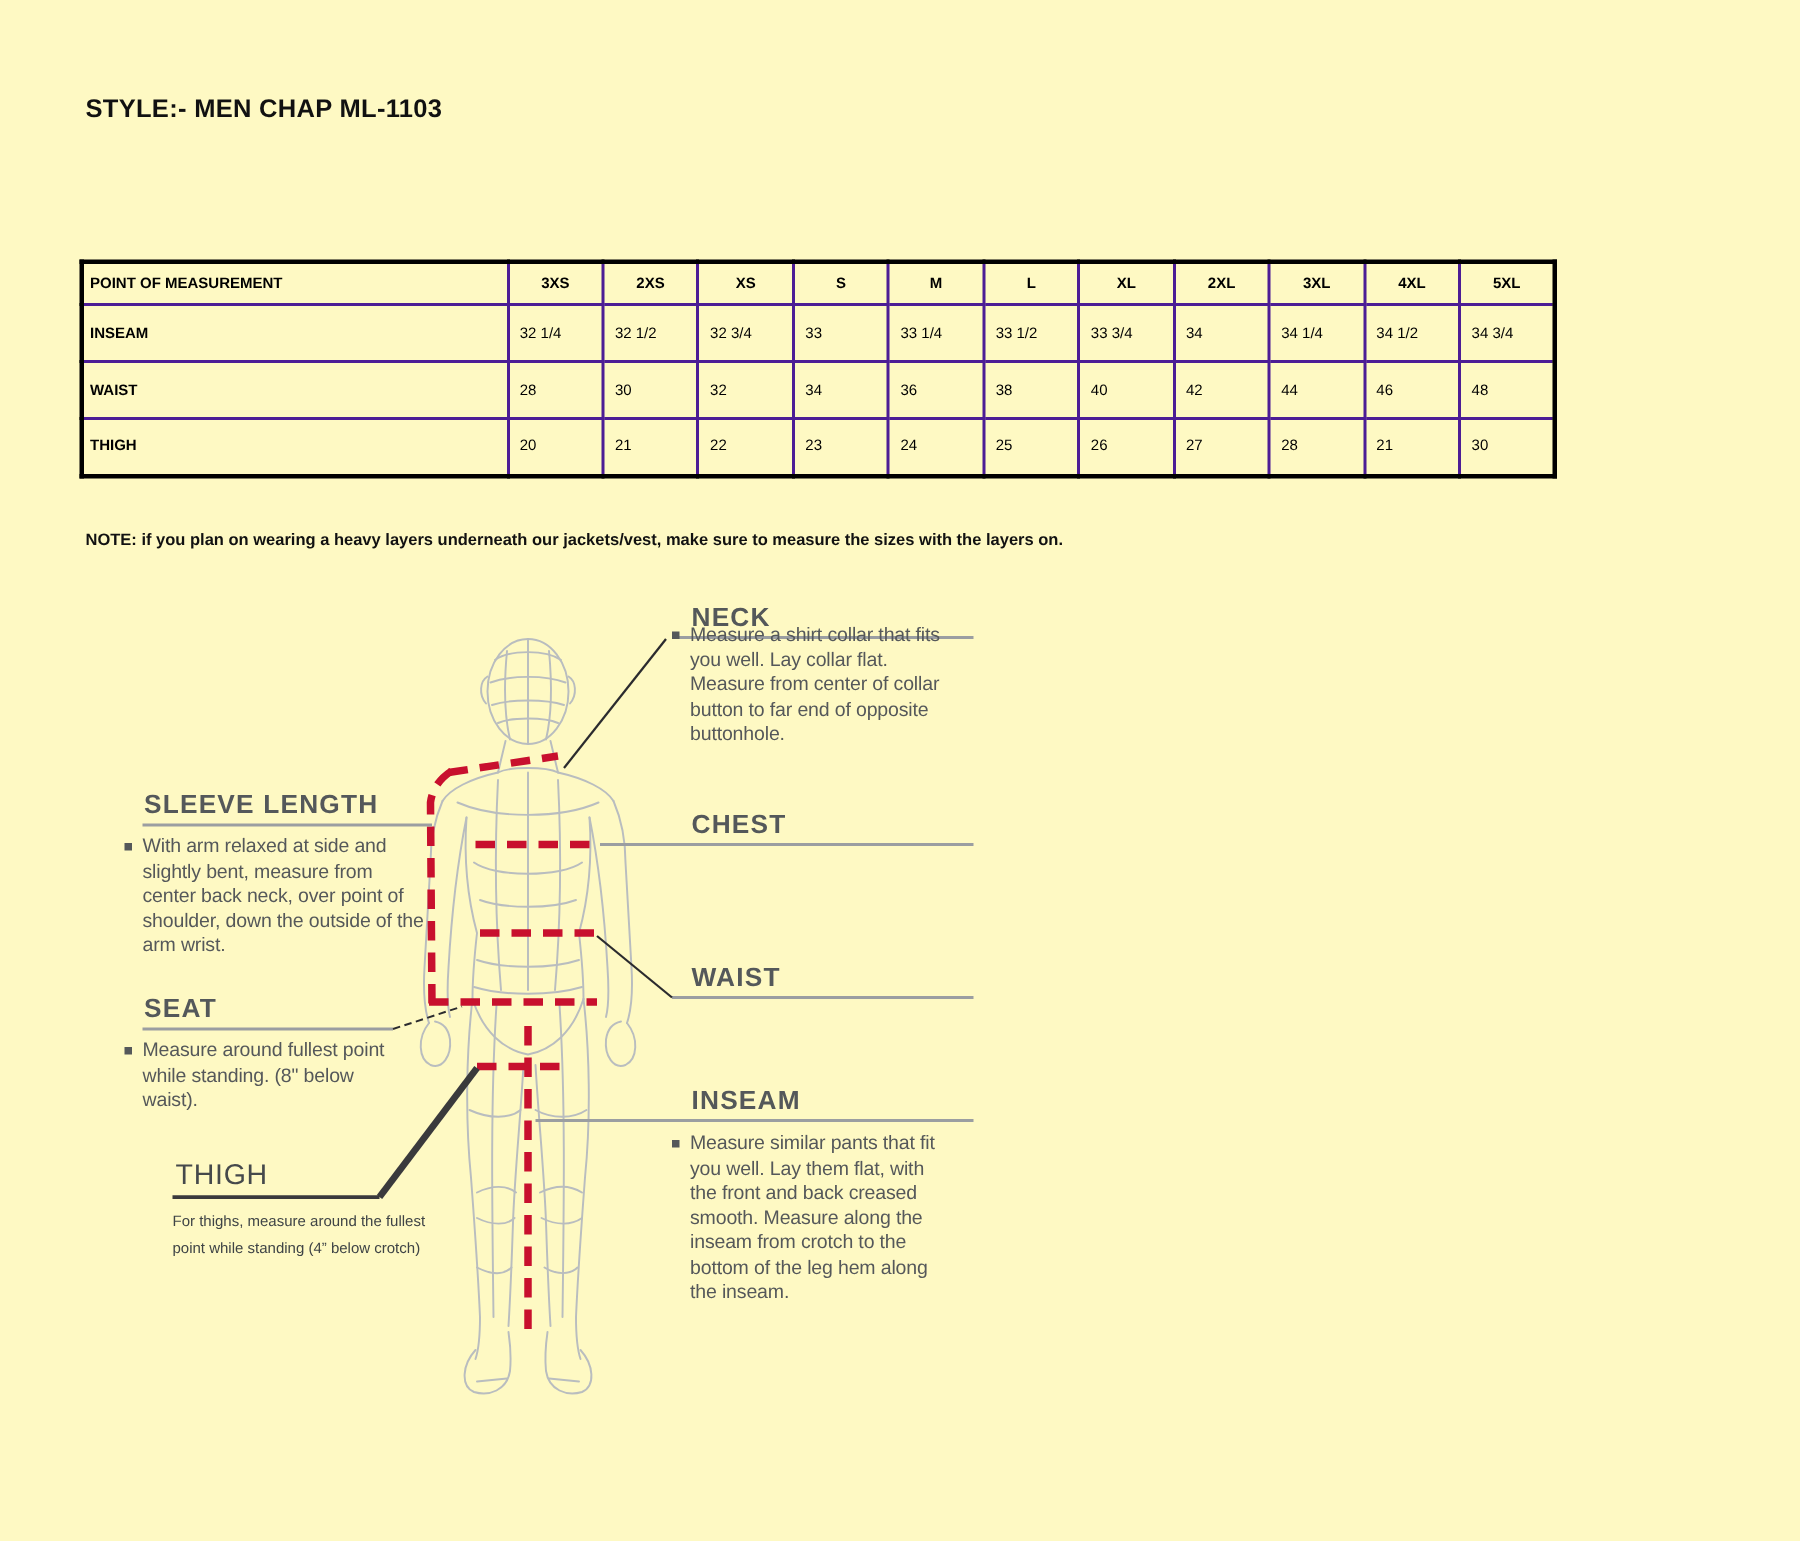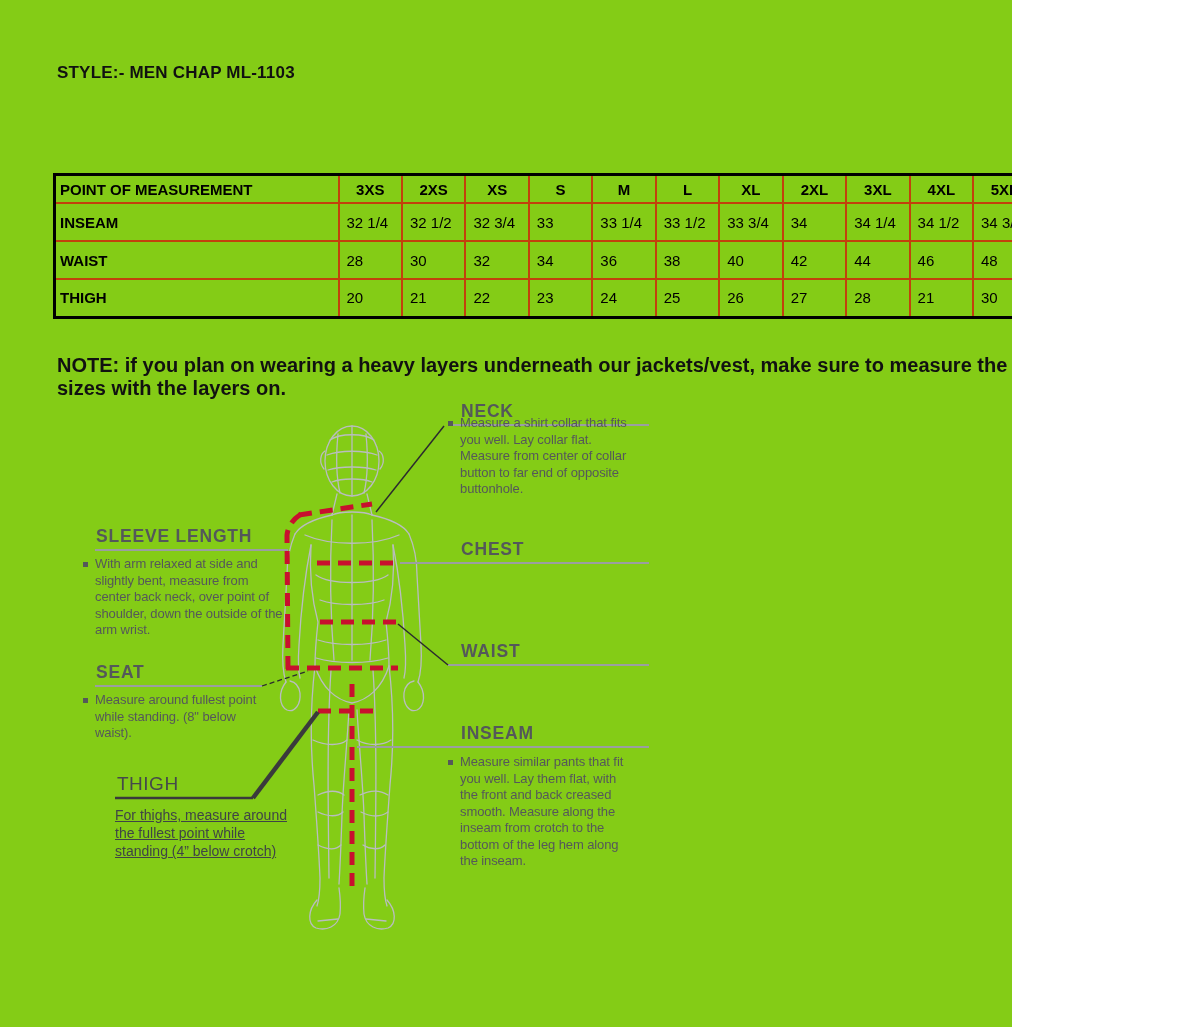--- a/index.html
+++ b/index.html
@@ -1,34 +1,34 @@
 <!DOCTYPE html>
 <html><head>
 <meta charset="utf-8">
 <style>
   html,body{margin:0;padding:0;background:#ffffff;}
   #page{
-    position:relative;width:1012px;height:1027px;background:#84cc16;overflow:hidden;
+    position:relative;width:1200px;height:1027px;background:#fef9c3;overflow:hidden;
     font-family:"Liberation Sans",sans-serif;color:#000;
   }
   .doc-title{
     position:absolute;left:57px;top:63px;font-size:17px;font-weight:bold;
     letter-spacing:0.2px;color:#111;
   }
   .note-line{
-    position:absolute;left:57px;top:354px;font-size:20px;font-weight:bold;color:#111;
+    position:absolute;left:57px;top:354px;font-size:11px;font-weight:bold;color:#111;
   }
   
   table.size-table{
     position:absolute;left:53px;top:173px;width:985px;
     border-collapse:collapse;table-layout:fixed;
     border:3px solid #000;
   }
   table.size-table th,table.size-table td{
-    border:2px solid #c2410c;font-size:15px;vertical-align:middle;
+    border:2px solid #4c1d95;font-size:10px;vertical-align:middle;
     white-space:nowrap;overflow:hidden;
   }
   table.size-table col.c-label{width:284px;}
   table.size-table thead th{height:26px;font-weight:bold;text-align:center;padding:0;}
   table.size-table thead th.lbl{text-align:left;padding-left:4px;}
   table.size-table tbody tr{height:38px;}
   table.size-table tbody th{font-weight:bold;text-align:left;padding-left:4px;}
   table.size-table tbody td{font-weight:normal;text-align:left;padding-left:7px;}
   
   #diagram{position:absolute;left:0;top:0;width:1200px;height:1027px;pointer-events:none;}
@@ -37,21 +37,21 @@
   }
   .dg-head.light{font-weight:normal;font-size:19px;color:#45494b;letter-spacing:0.5px;}
   .dg-desc{
     position:absolute;display:flex;gap:7px;color:#55585a;
     font-size:13px;line-height:16.5px;letter-spacing:-0.1px;
   }
   .dg-desc .sq{
     flex:0 0 auto;width:5px;height:5px;background:#55585a;margin-top:6px;
   }
   .dg-desc .txt{flex:1 1 auto;}
-  .dg-desc.nobullet{color:#3f4446;font-size:14px;line-height:18px;letter-spacing:0;text-decoration:underline;}
+  .dg-desc.nobullet{color:#3f4446;font-size:10px;line-height:18px;letter-spacing:0;}
 </style>
 </head>
 <body>
 
 <div id="page">
 
   <div class="doc-title">STYLE:- MEN CHAP ML-1103</div>
 
   <table class="size-table">
     <colgroup>

